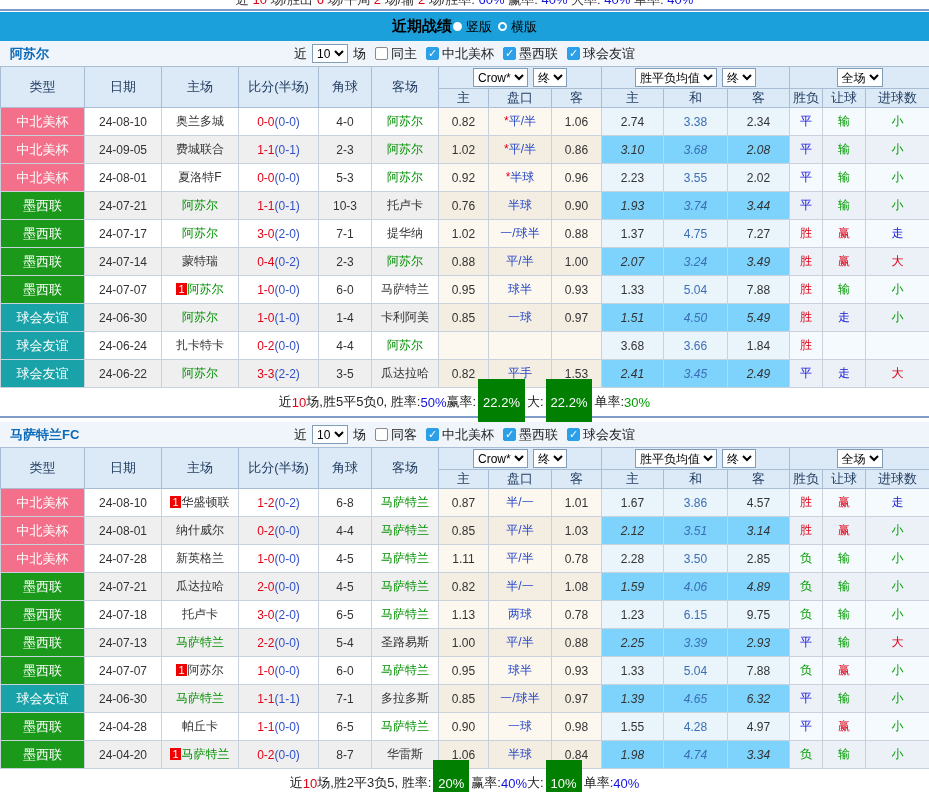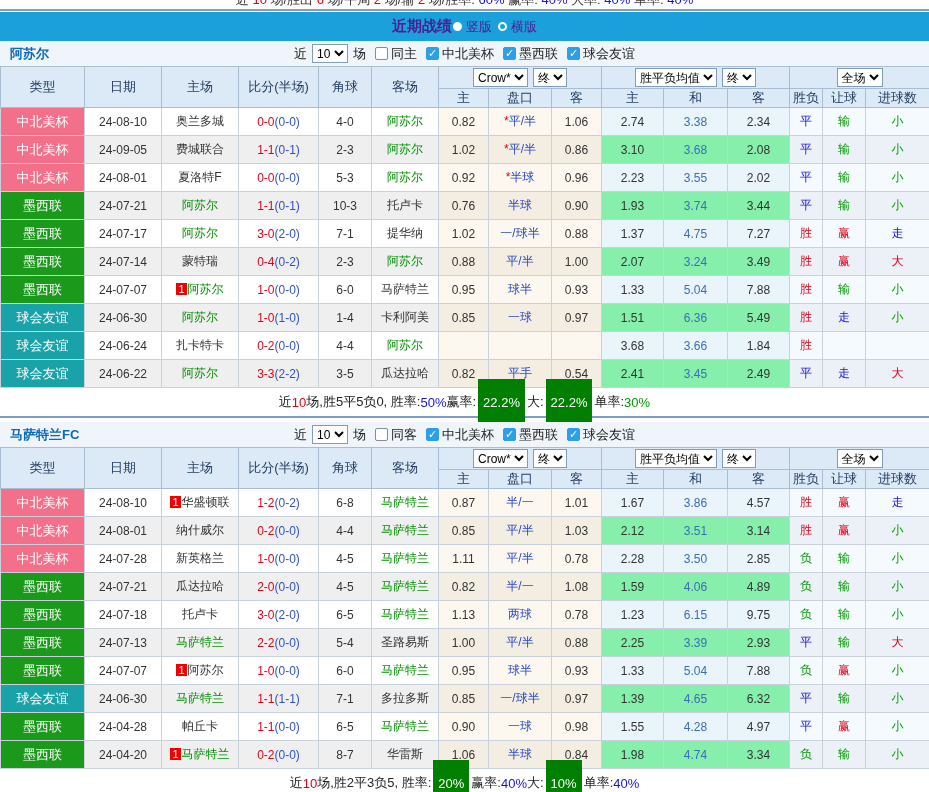--- a/index.html
+++ b/index.html
@@ -9,21 +9,21 @@
     font-family:"Liberation Sans","DejaVu Sans",sans-serif;
     font-size:12px; color:#333;
   }
   
   .top-sliver { height:11px; position:relative; overflow:hidden; background:#fff;
                 border-bottom:2px solid #7E9CC6; margin-bottom:1px; }
   .top-sliver .inner { position:absolute; top:-9px; left:0; width:100%;
                        text-align:center; font-size:13px; white-space:nowrap; }
   
   .blue-bar { height:29px; background:#1BA0DC; display:flex; align-items:center;
-              justify-content:center; color:#4c1d95; }
+              justify-content:center; color:#000000; }
   .blue-bar .title { font-weight:bold; font-size:15px; }
   .radio { width:9px; height:9px; border:2px solid #fff; border-radius:50%;
            display:inline-block; margin:0 4px 0 6px; vertical-align:-1px; }
   .radio.sel { background:#fff; margin-left:1px; }
   .blue-bar .opt-label { font-size:13px; }
   
   .filter-row { height:25px; background:#EFF5FB; position:relative;
                 display:flex; align-items:center; }
   .team-name { position:absolute; left:10px; font-weight:bold; color:#0A68B8; font-size:13px; }
   .controls { margin:0 auto; display:flex; align-items:center; gap:3px; color:#222; font-size:13px; }
@@ -39,21 +39,21 @@
   th, td { border:1px solid #C9D2DC; text-align:center; overflow:hidden;
            white-space:nowrap; padding:0; }
   thead th { background:#DCE9F6; border-color:#A9BDD3; color:#1E3A5F;
              font-weight:normal; font-size:13px; }
   tr.hrowA th { height:22px; }
   tr.hrowB th { height:16px; }
   .selwrap { display:flex; align-items:center; justify-content:center; gap:5px; }
   tbody td { height:28px; font-size:12px; background:#fff; }
   tr.alt td { background:#EFEFEF; }
   td.bg-cream { background:#FDF8EF;margin-left:27px; } tr.alt td.bg-cream { background:#F4EEE2; }
-  td.bg-blue  { background:#EAF4FB; } tr.alt td.bg-blue  { background:#86efac; }
+  td.bg-blue  { background:#EAF4FB; } tr.alt td.bg-blue  { background:#7dd3fc;font-style:italic; }
   td.bg-light { background:#F5FAFE; } tr.alt td.bg-light { background:#EBF1F7; }
   td.league   { color:#fff; font-size:13px; }
   .c-red   { color:#E00016; }
   .c-blue  { color:#1414DC; }
   .c-green { color:#009B00; }
   .ht   { color:#3050C8; }
   .hcap { color:#2848C8; }
   .avgd { color:#3A6EB5; }
   .team-green { color:#009000; }
   .rcbadge { background:#F00000; color:#fff; font-size:11px; padding:0 2px; margin-right:1px; }
@@ -279,21 +279,21 @@
           <td class="league" style="background: rgb(25, 163, 168);">球会友谊</td>
           <td>24-06-30</td>
           <td><span class="team-green">阿苏尔</span></td>
           <td><span class="c-red">1-0</span><span class="ht">(1-0)</span></td>
           <td>1-4</td>
           <td><span>卡利阿美</span></td>
           <td class="bg-cream">0.85</td>
           <td class="bg-cream"><span class="hcap">一球</span></td>
           <td class="bg-cream">0.97</td>
           <td class="bg-blue">1.51</td>
-          <td class="bg-blue avgd">6.36</td>
+          <td class="bg-blue avgd">4.50</td>
           <td class="bg-blue">5.49</td>
           <td class="bg-light c-red">胜</td>
           <td class="bg-light c-blue">走</td>
           <td class="bg-light c-green">小</td>
         </tr>
         <tr>
           <td class="league" style="background: rgb(25, 163, 168);">球会友谊</td>
           <td>24-06-24</td>
           <td><span>扎卡特卡</span></td>
           <td><span class="c-red">0-2</span><span class="ht">(0-0)</span></td>
@@ -311,21 +311,21 @@
         </tr>
         <tr class="alt">
           <td class="league" style="background: rgb(25, 163, 168);">球会友谊</td>
           <td>24-06-22</td>
           <td><span class="team-green">阿苏尔</span></td>
           <td><span class="c-red">3-3</span><span class="ht">(2-2)</span></td>
           <td>3-5</td>
           <td><span>瓜达拉哈</span></td>
           <td class="bg-cream">0.82</td>
           <td class="bg-cream"><span class="hcap">平手</span></td>
-          <td class="bg-cream">0.54</td>
+          <td class="bg-cream">1.53</td>
           <td class="bg-blue">2.41</td>
           <td class="bg-blue avgd">3.45</td>
           <td class="bg-blue">2.49</td>
           <td class="bg-light c-blue">平</td>
           <td class="bg-light c-blue">走</td>
           <td class="bg-light c-red">大</td>
         </tr>
       </tbody>
   </table>
   <div class="summary" id="summary-0">

